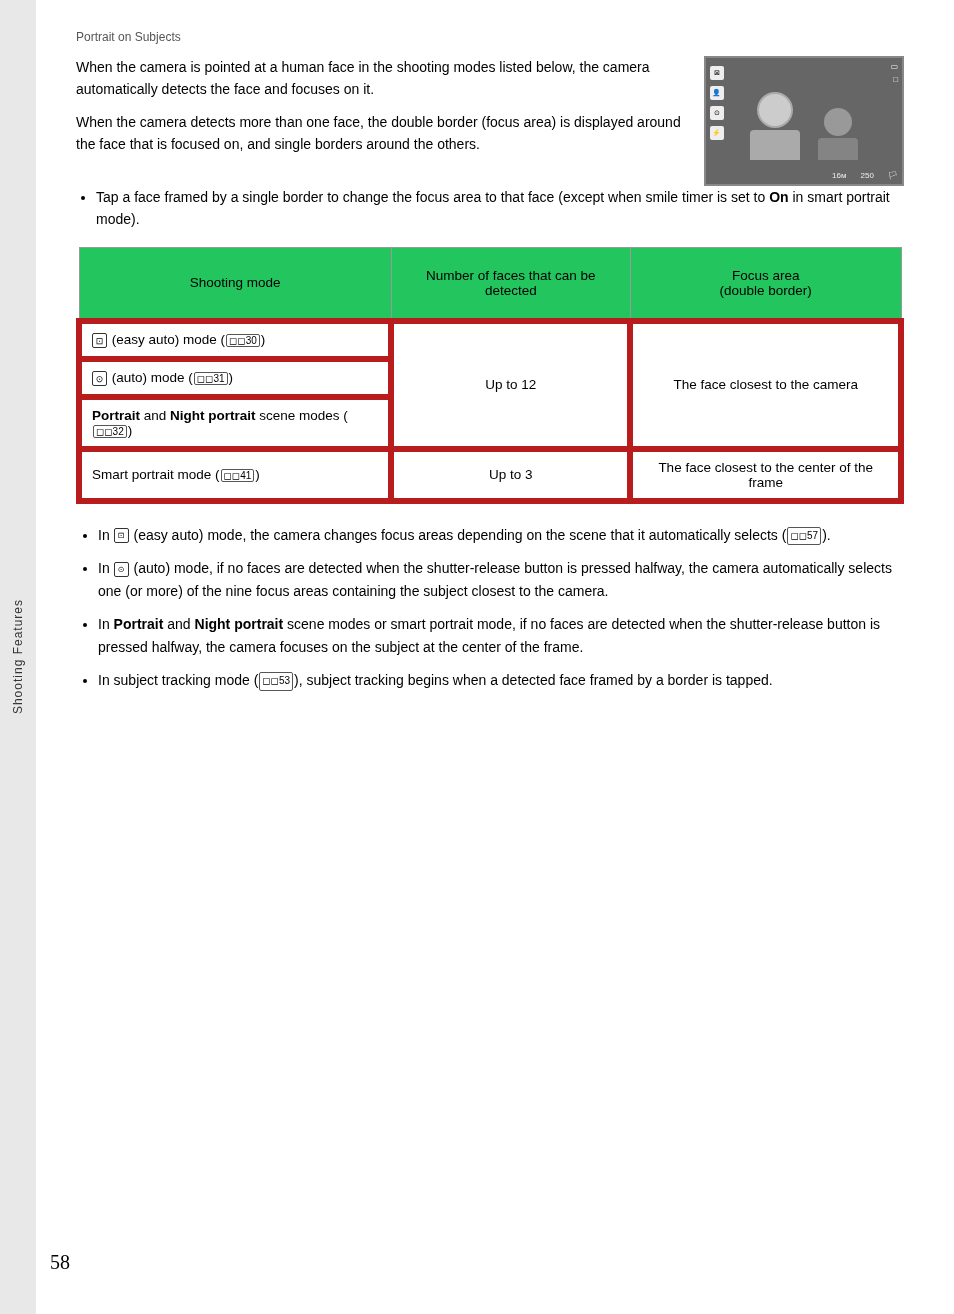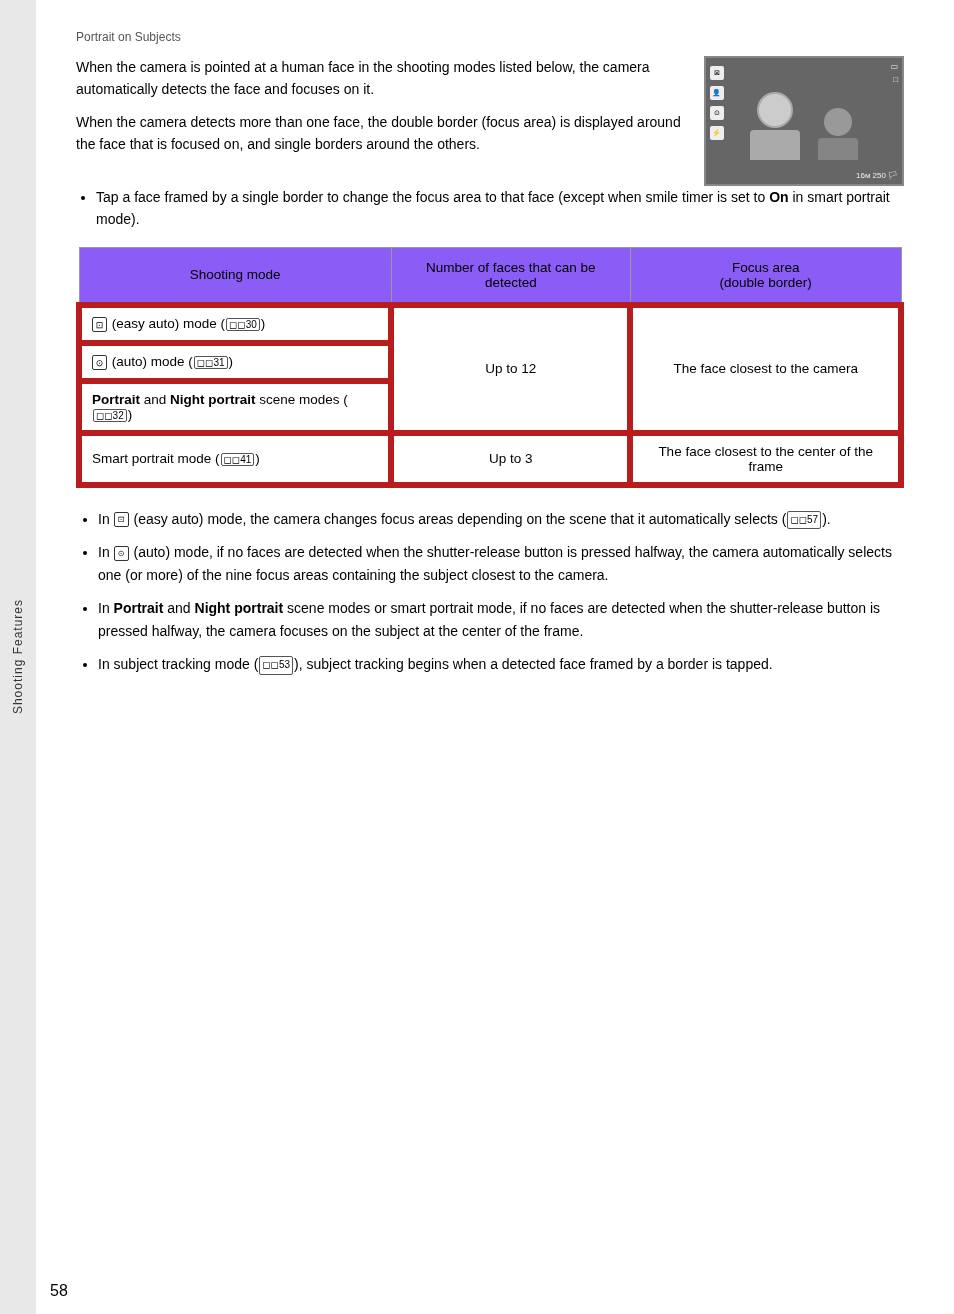--- a/index.html
+++ b/index.html
@@ -144,21 +144,21 @@
       color: #eee;
     }
     .camera-bottom-right {
       position: absolute;
       bottom: 4px;
       right: 4px;
       font-size: 8px;
       color: #eee;
       display: flex;
       align-items: center;
-      gap: 2px;
+      gap: 14px;
     }
     .tap-note {
       font-size: 14px;
       line-height: 1.6;
       margin-bottom: 16px;
     }
     .tap-note ul {
       list-style: disc;
       padding-left: 20px;
     }
@@ -167,22 +167,22 @@
     }
     
     .detect-table {
       width: 100%;
       border-collapse: collapse;
       margin-bottom: 20px;
       font-size: 13.5px;
     }
     .detect-table th {
       border: 1px solid #999;
-      padding: 12px 10px;
-      background: #8b5cf6;
+      padding: 20px 10px;
+      background: #22c55e;
       font-weight: normal;
       text-align: center;
     }
     .detect-table td {
       border: 6px solid #b91c1c;
       padding: 8px 10px;
       vertical-align: middle;
     }
     .detect-table td.shooting-col {
       text-align: left;
@@ -197,23 +197,24 @@
       list-style: disc;
       padding-left: 22px;
       font-size: 14px;
       line-height: 1.65;
     }
     .notes-list li {
       margin-bottom: 10px;
     }
     .page-number {
       position: absolute;
-      bottom: 14px;
+      bottom: 40px;
       left: 50px;
-      font-size: 16px;
+      font-size: 20px;
+      font-family: Liberation Serif, serif;
     }
     .icon-box {
       display: inline-block;
       width: 15px;
       height: 15px;
       border: 1.5px solid #333;
       border-radius: 2px;
       text-align: center;
       font-size: 9px;
       line-height: 14px;

